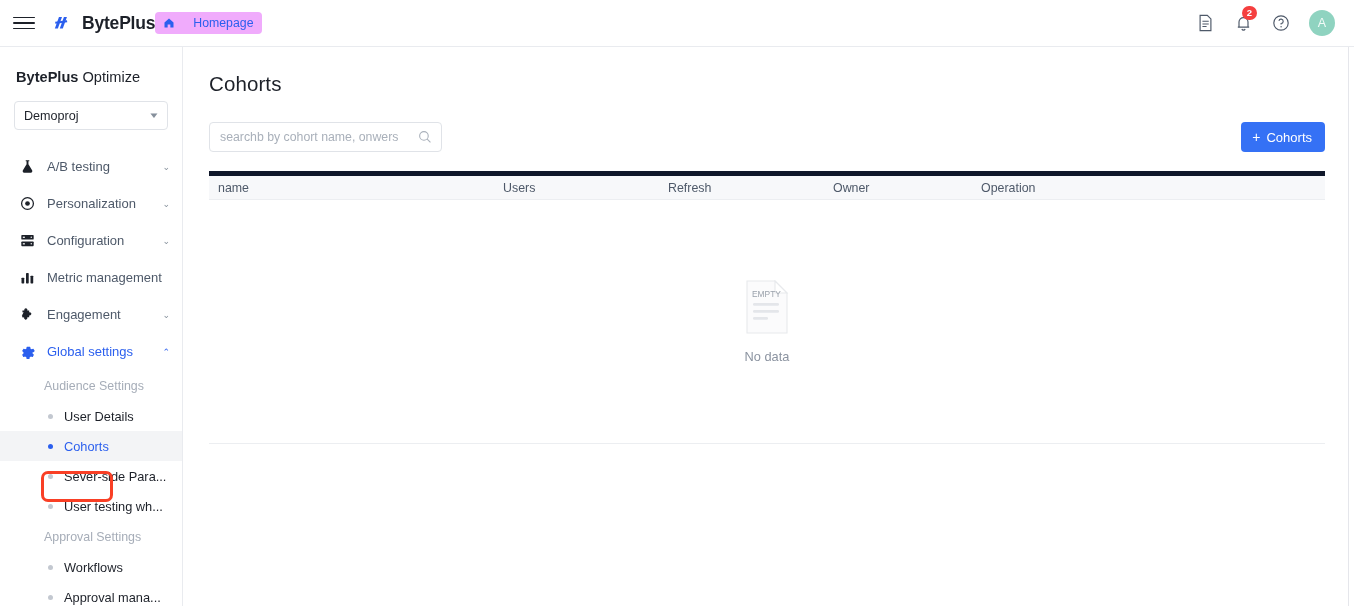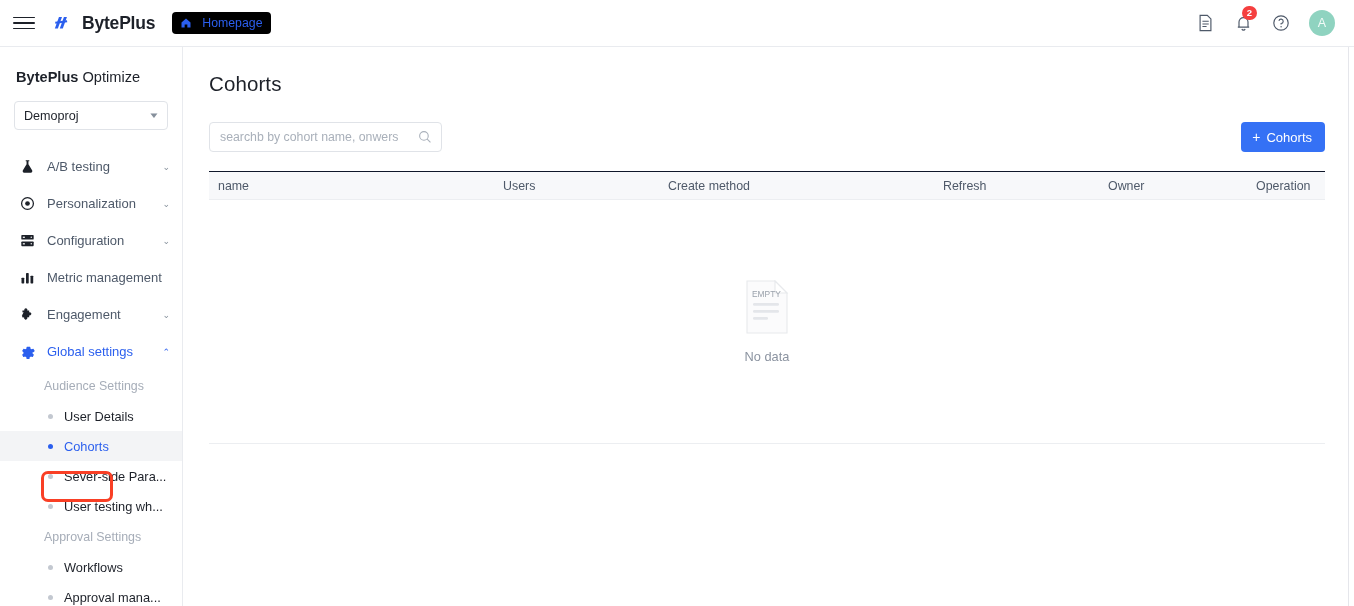--- a/index.html
+++ b/index.html
@@ -20,23 +20,22 @@
     padding: 0 14px 0 13px;
   }
   .hamburger { width: 22px; height: 22px; display: flex; flex-direction: column; justify-content: center; gap: 4px; cursor: pointer; margin-right: 18px; }
   .hamburger span { display:block; height: 1.6px; background: #1d2129; border-radius: 1px; }
   .brand { display: flex; align-items: center; gap: 7px; }
   .brand-mark { width: 22px; height: 17px; display:block; }
   .brand-text { font-size: 17.5px; letter-spacing: -0.2px; color: #1d2129; white-space: nowrap; }
   .brand-text b { font-weight: 700; }
   .brand-text span.light { font-weight: 700; color:#1d2129; }
   .home-chip {
-    margin-left: 17px;
-    display: inline-flex; align-items: center; gap: 10px;
-    background: #000000; color: #2b5fee;
+    display: inline-flex; align-items: center; gap: 18px;
+    background: #f0abfc; color: #2b5fee;
     border-radius: 4px; padding: 4px 9px 4px 8px;
     font-size: 12.3px; cursor: pointer; white-space: nowrap;
   }
   .topbar-right { margin-left: auto; display: flex; align-items: center; gap: 18px; padding-right: 5px; }
   .tb-icon { width: 20px; height: 20px; position: relative; cursor: pointer; display:flex; align-items:center; justify-content:center; color:#4e5969; }
   .badge {
     position: absolute; top: -7px; left: 9px;
     background: #f53f3f; color: #fff;
     font-size: 9.5px; font-weight: 700;
     min-width: 15px; height: 14px; line-height: 14px;
@@ -131,21 +130,21 @@
     padding: 0 13px 0 11px; font-size: 13px; cursor: pointer;
     border: none; font-family: inherit; white-space: nowrap;
   }
   .add-btn .plus { font-size: 14px; line-height: 1; }
 
   .table { margin-top: 19px; width: 100%; }
   .thead {
     display: flex; align-items: center;
     background: #f7f8fa; height: 29px;
     font-size: 12.4px; color: #4e5969;
-    border-top: 1px solid #0f172a;
+    border-top: 5px solid #0f172a;
     border-bottom: 1px solid #eceef1;
   }
   .th { padding-left: 9px; white-space: nowrap; overflow: hidden; }
 
   .empty-wrap {
     height: 243px; display: flex; flex-direction: column;
     align-items: center; justify-content: center;
   }
   .empty-doc { width: 44px; height: 54px; position: relative; }
   .empty-label { margin-top: 15px; font-size: 12.8px; color: #8b93a0; }
@@ -333,21 +332,20 @@
         <button class="add-btn">
           <span class="plus">+</span>
           <span>Cohorts</span>
         </button>
       </div>
 
       <div class="table">
         <div class="thead" id="thead-root">
             <div class="th" style="width: 285px; flex: 0 0 285px;">name</div>
             <div class="th" style="width: 165px; flex: 0 0 165px;">Users</div>
-            <div class="th" style="width: 275px; flex: 0 0 275px;">Create method</div>
             <div class="th" style="width: 165px; flex: 0 0 165px;">Refresh</div>
             <div class="th" style="width: 148px; flex: 0 0 148px;">Owner</div>
             <div class="th" style="width: 76px; flex: 1 1 auto;">Operation</div>
           </div>
 
         <div class="empty-wrap">
           <div class="empty-doc">
             <svg width="44" height="54" viewBox="0 0 44 54">
               <path d="M2 1 H30 L42 13 V53 H2 Z" fill="#fbfbfc" stroke="#e7e9ec" stroke-width="1.1"></path>
               <path d="M30 1 L42 13 H30 Z" fill="#ffffff" stroke="#e7e9ec" stroke-width="1.1"></path>

